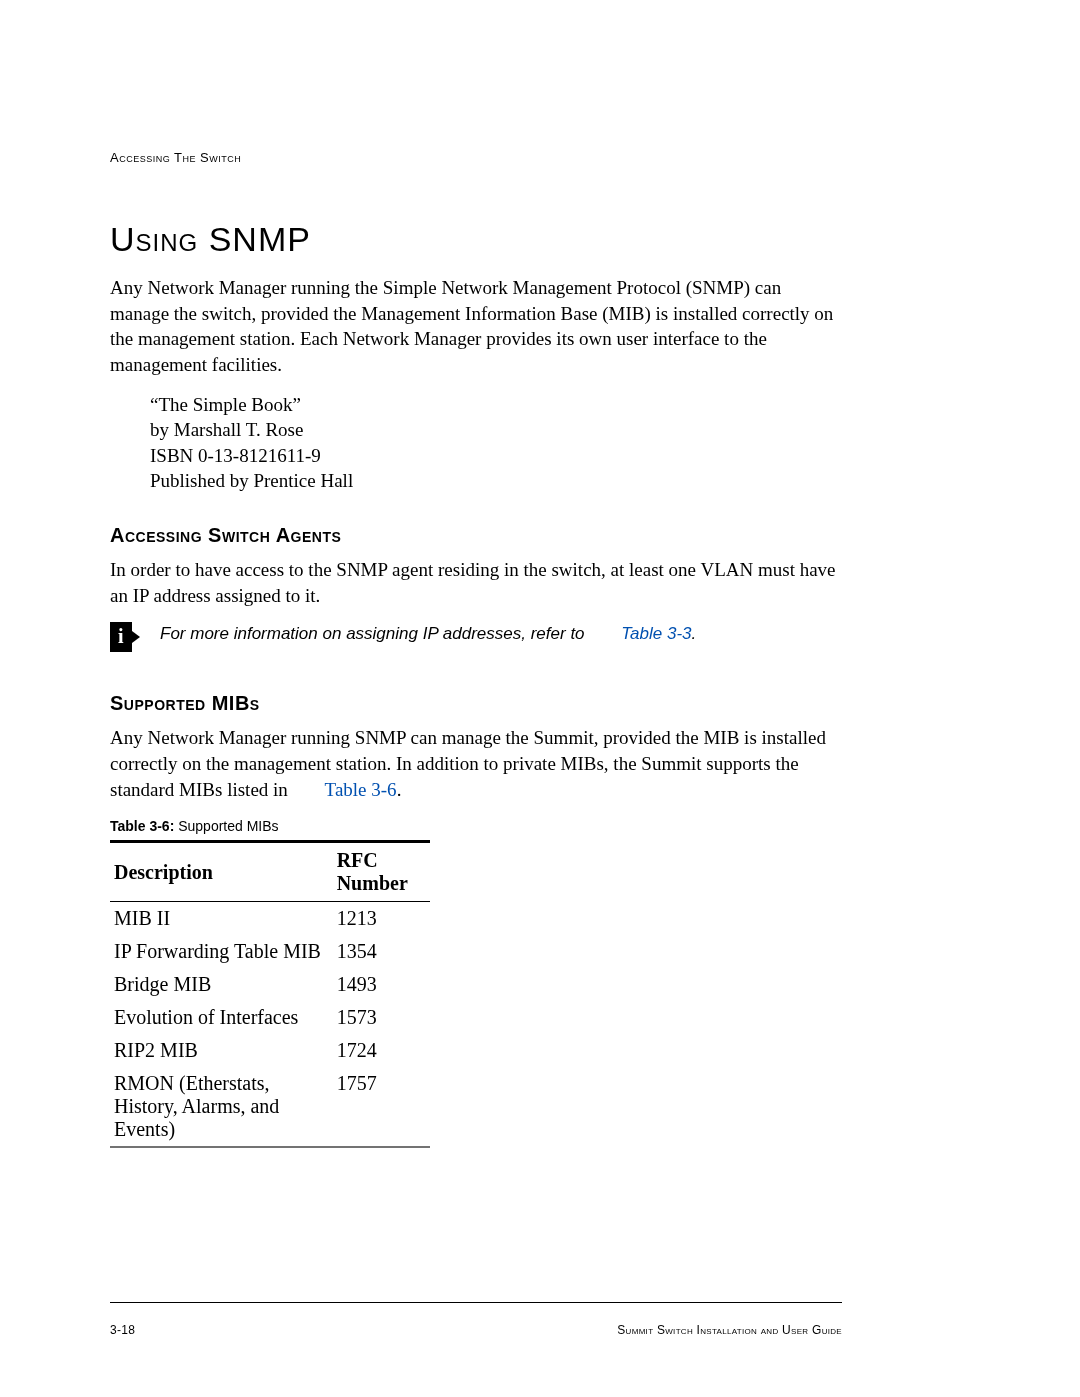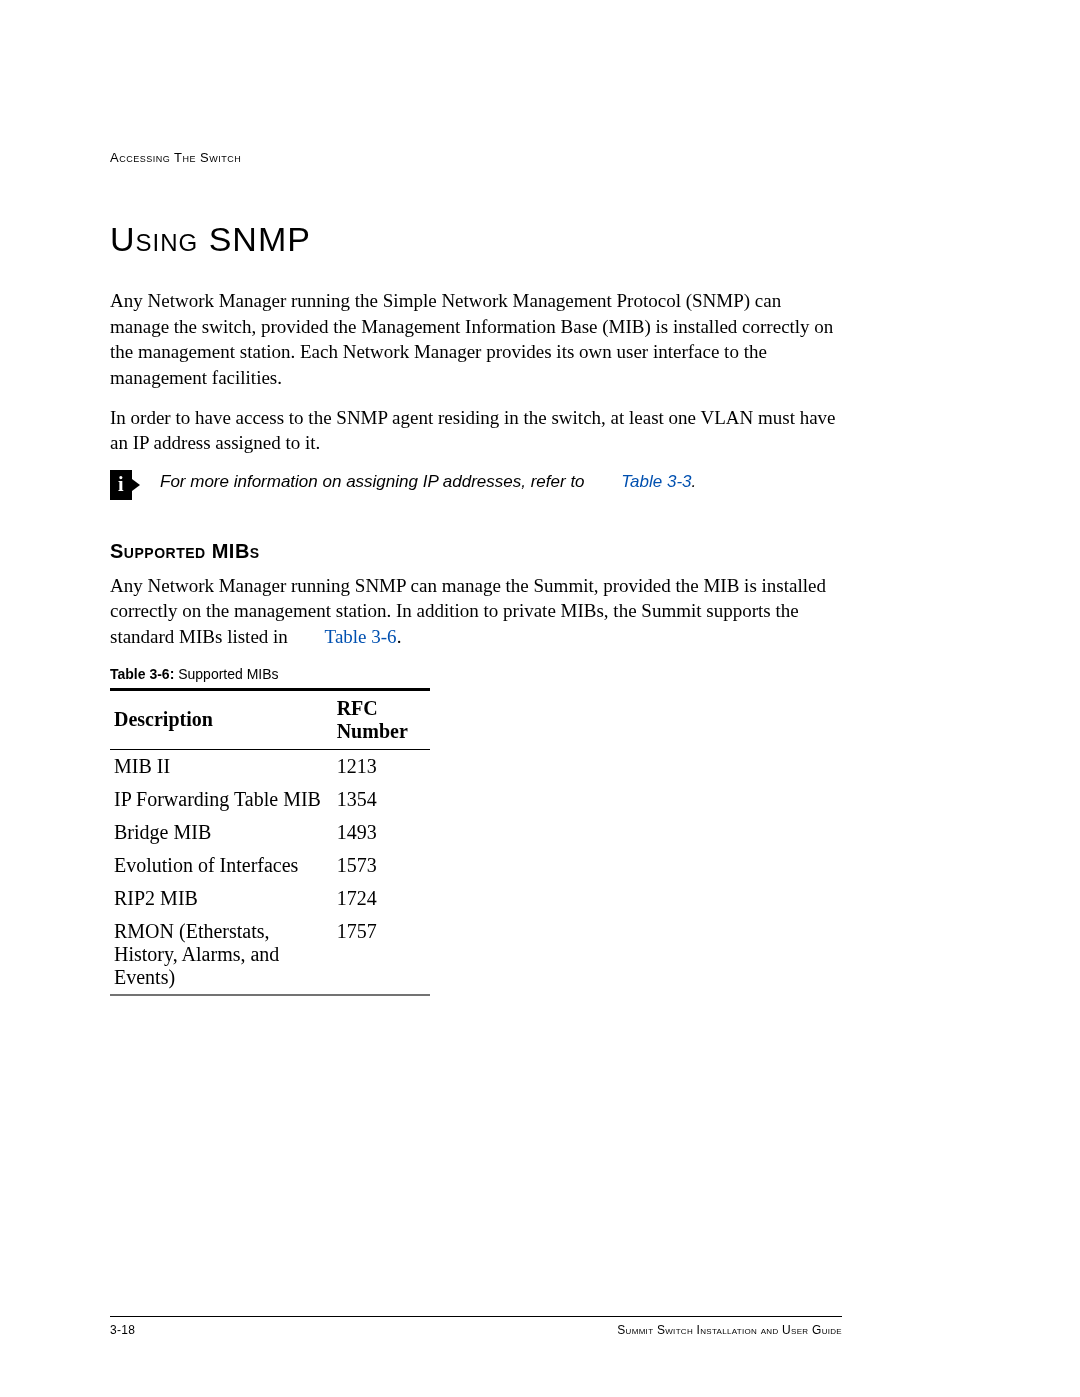--- a/index.html
+++ b/index.html
@@ -22,21 +22,21 @@
     font-variant: small-caps;
     letter-spacing: 0.5px;
     margin-bottom: 55px;
   }
   h1.title {
     font-family: Arial, Helvetica, sans-serif;
     font-variant: small-caps;
     font-weight: 400;
     font-size: 34px;
     letter-spacing: 1px;
-    margin: 0 0 29px 0;
+    margin: 0 0 16px 0;
   }
   p.body {
     font-size: 19px;
     line-height: 1.35;
     margin: 0 0 14px 0;
   }
   .citation {
     margin-left: 40px;
     font-size: 19px;
     line-height: 1.35;
@@ -97,41 +97,48 @@
   }
   table.mibs tr.last td {
     border-bottom: 2px solid #737373;
   }
   .footer {
     position: absolute;
     left: 110px;
     right: 110px;
     bottom: 60px;
     border-top: 1px solid #000;
-    padding-top: 6px;
+    padding-top: 20px;
     font-family: Arial, Helvetica, sans-serif;
     font-size: 12px;
     display: flex;
     justify-content: space-between;
     letter-spacing: 0.3px;
   }
   .footer .right { font-variant: small-caps; }
 </style>
 </head>
 <body>
 
 <div class="page">
 
   <div class="running-head">Accessing The Switch</div>
 
   <h1 class="title">Using SNMP</h1>
 
   <p class="body">Any Network Manager running the Simple Network Management Protocol (SNMP) can manage the switch, provided the Management Information Base (MIB) is installed correctly on the management station. Each Network Manager provides its own user interface to the management facilities.</p>
 
-
+  <div class="citation">
+    <div>“The Simple Book”</div>
+    <div>by Marshall T. Rose</div>
+    <div>ISBN 0-13-8121611-9</div>
+    <div>Published by Prentice Hall</div>
+  </div>
+
+  <h2 class="sub">Accessing Switch Agents</h2>
   <p class="body">In order to have access to the SNMP agent residing in the switch, at least one VLAN must have an IP address assigned to it.</p>
 
   <div class="note-row">
     <div class="note-icon">
       <svg viewBox="0 0 30 30" width="30" height="30">
         <rect x="0" y="0" width="22" height="30" fill="#000"></rect>
         <polygon points="22,9 30,15 22,21" fill="#000"></polygon>
         <text x="8" y="21" font-family="Georgia, serif" font-weight="bold" font-size="20" fill="#fff">i</text>
       </svg>
     </div>

